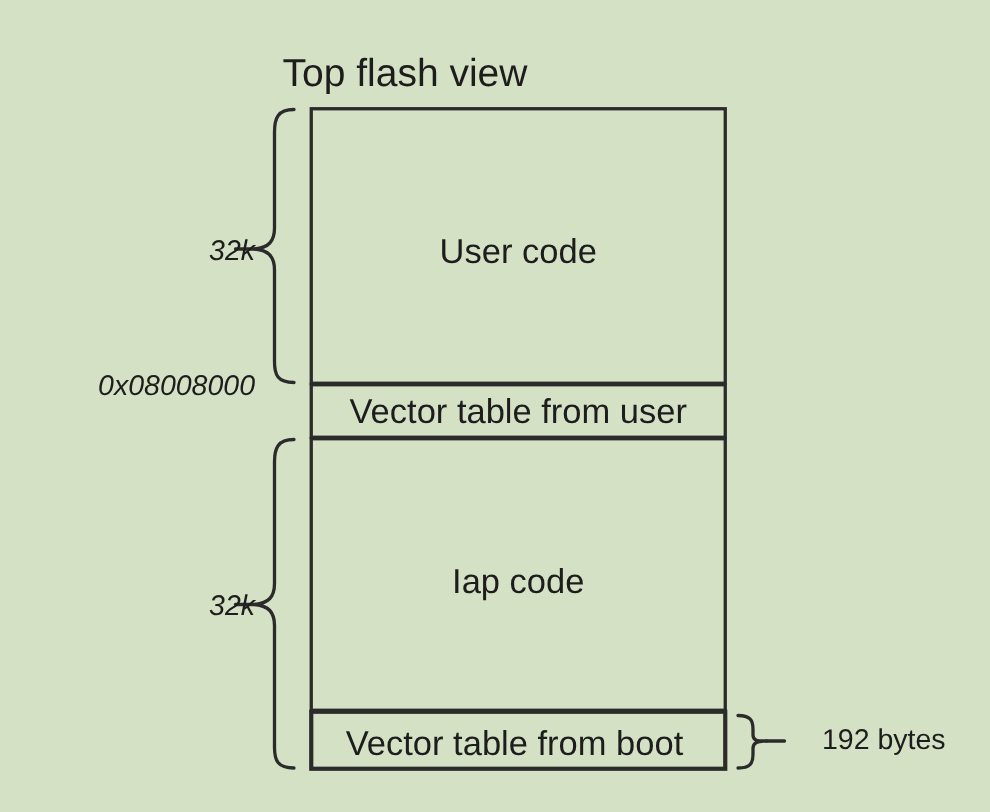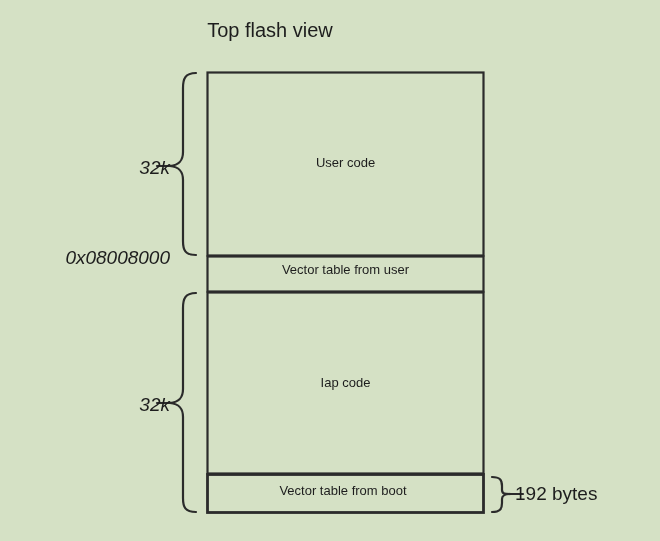--- a/index.html
+++ b/index.html
@@ -26,28 +26,28 @@
     width: 660px;
     height: 541px;
   }
   .txt {
     position: absolute;
     white-space: nowrap;
     line-height: 1;
   }
   .title {
     left: 0;
-    top: 20px;
+    top: 35px;
     width: 540px;
     text-align: center;
-    font-size: 20px;
+    font-size: 26px;
     color: #1d1d1d;
   }
   .box-label {
-    font-size: 13px;
+    font-size: 23px;
     color: #1d1d1d;
     text-align: center;
   }
   .side-label {
     font-size: 19px;
     color: #1d1d1d;
     text-align: right;
     font-style: italic;
   }
   .brace-label {
@@ -60,21 +60,21 @@
   #label-vt-user     { left: 207px; top: 263px; width: 277px; }
   #label-iap-code    { left: 207px; top: 376px; width: 277px; }
   #label-vt-boot     { left: 207px; top: 484px; width: 272px; }
 
   #label-size-top    { left: 20px;  top: 158px; width: 150px; }
   #label-size-bottom { left: 20px;  top: 395px; width: 150px; }
 
   #label-addr-upper  { left: 10px;  top: 248px; width: 160px; }
   #label-addr-lower  { left: 10px;  top: 484px; width: 160px; }
 
-  #label-bytes       { left: 515px; top: 484px; }
+  #label-bytes       { left: 548px; top: 484px; }
 </style>
 </head>
 <body>
 
 <div id="stage">
 
   <svg id="diagram-svg" viewBox="0 0 660 541">
 
     <rect x="207.5" y="72.5" width="276" height="183" fill="none" stroke="#2b2b2b" stroke-width="2.2"></rect>
 

